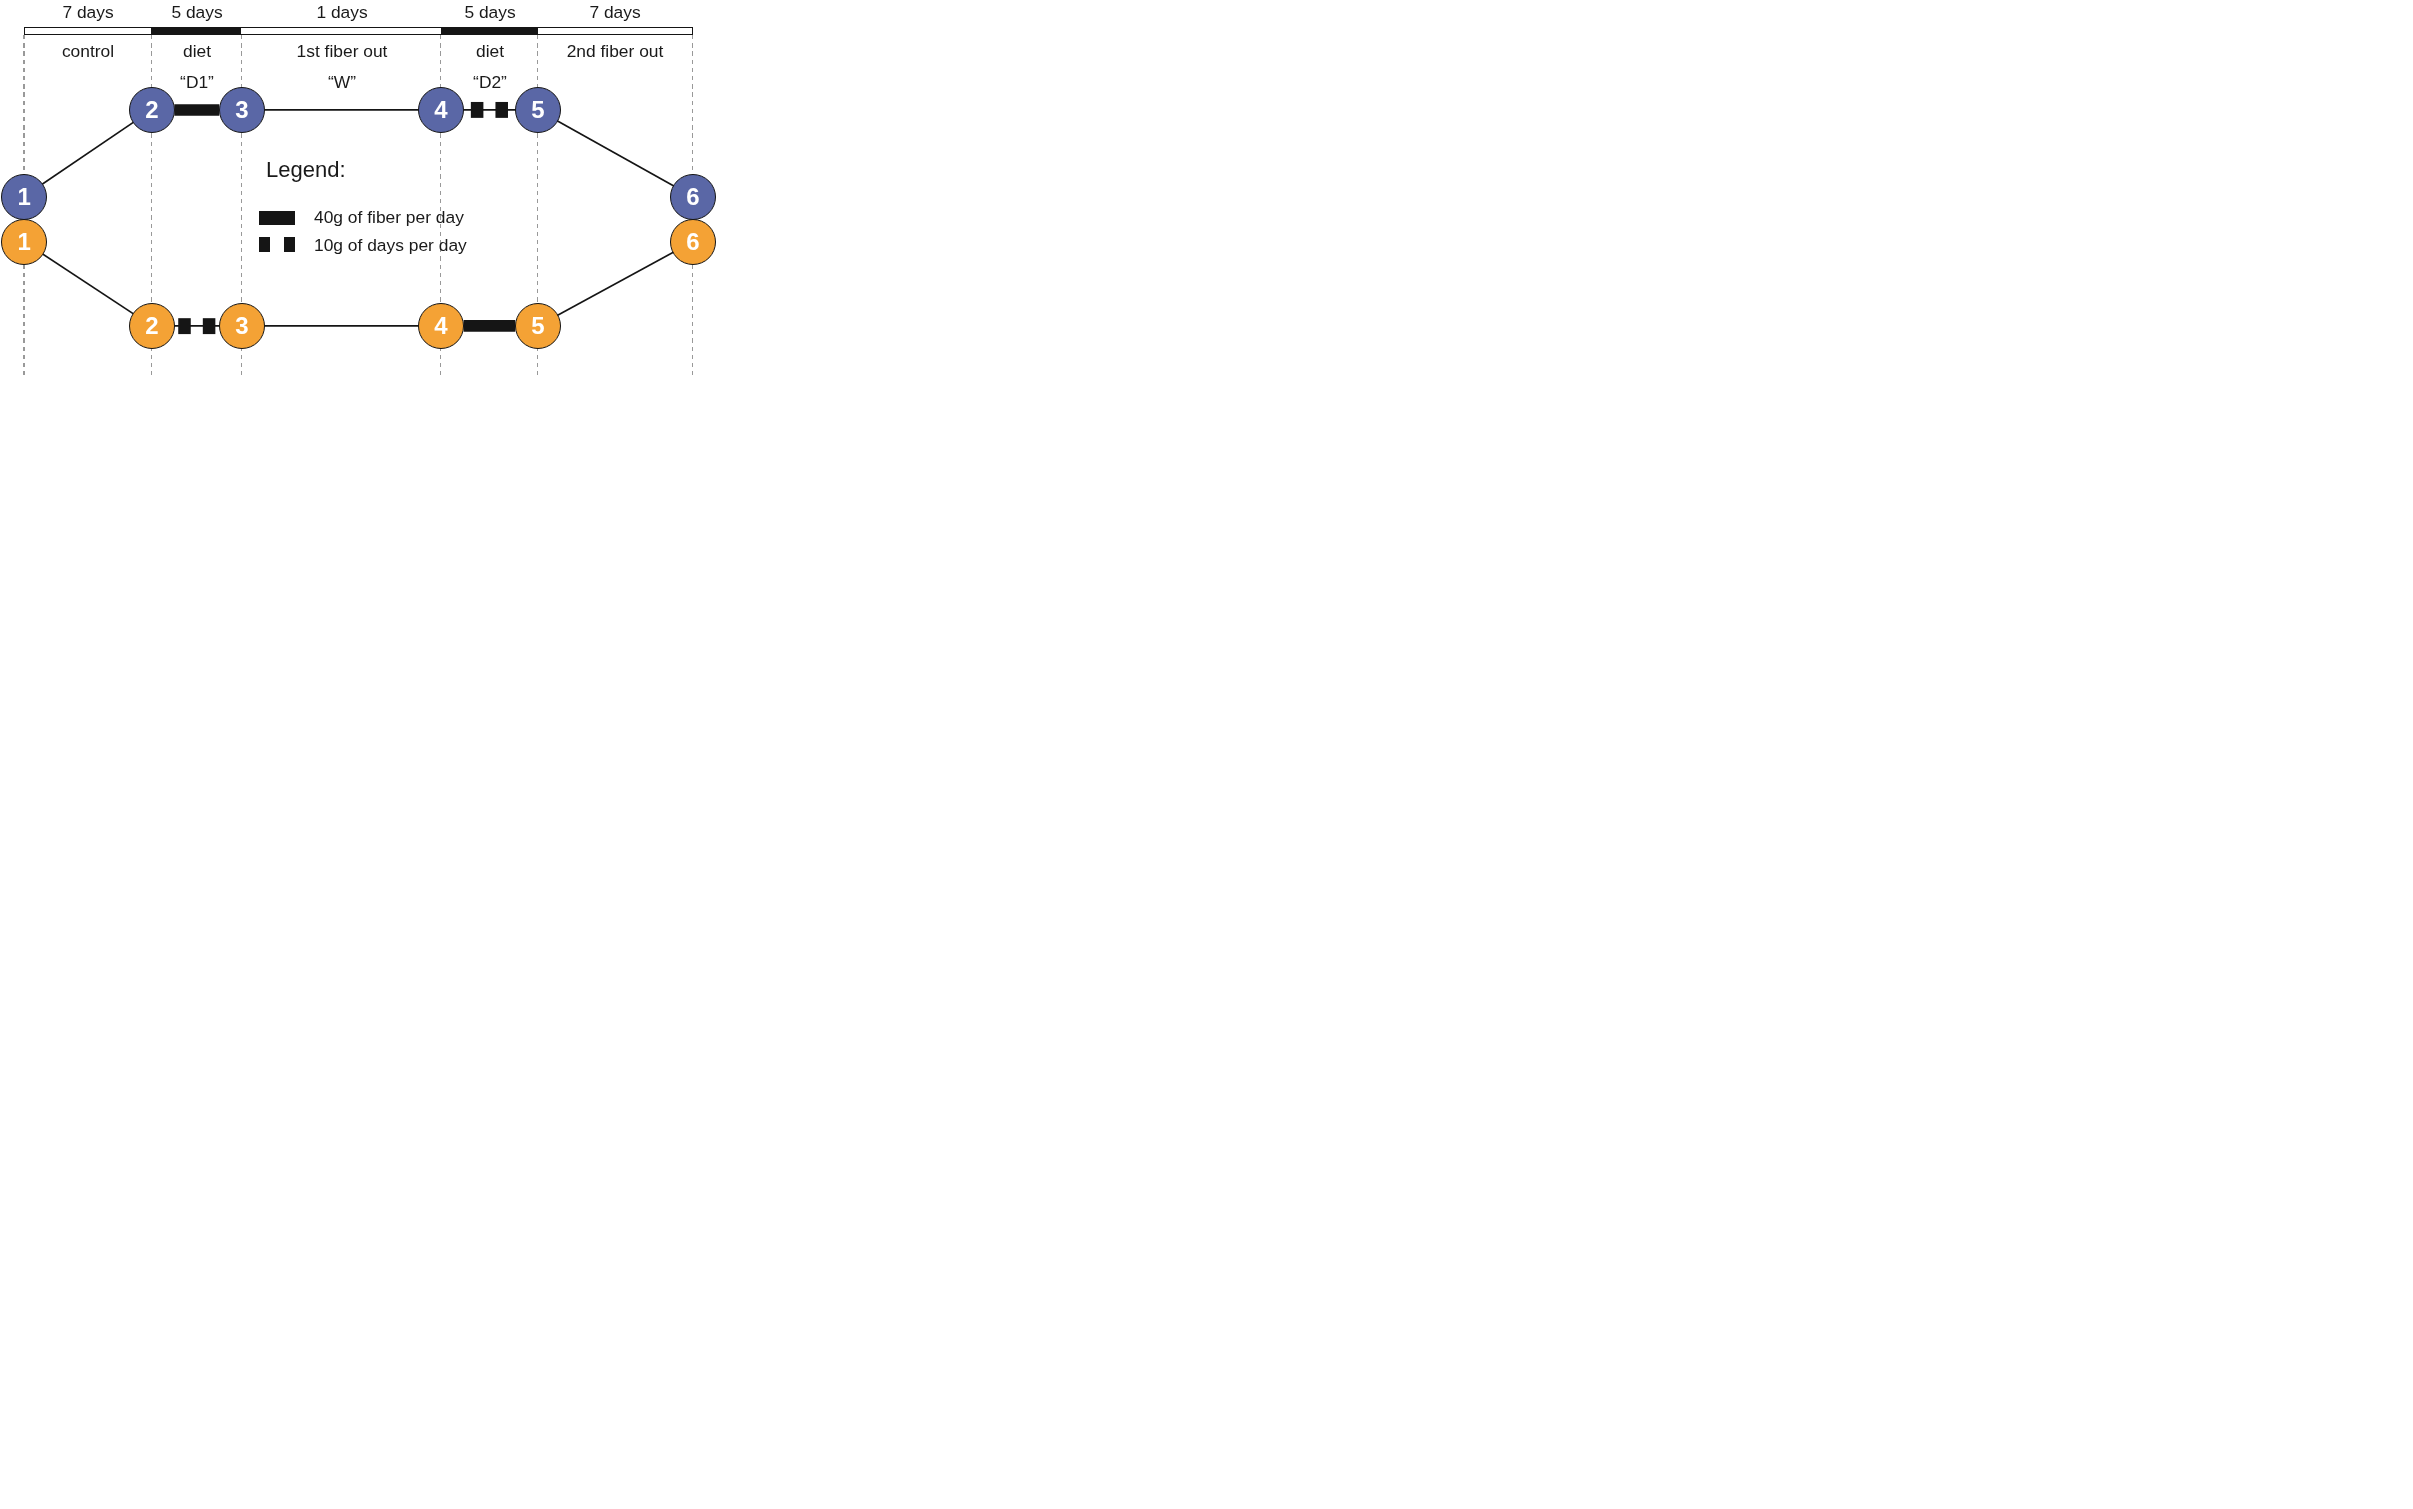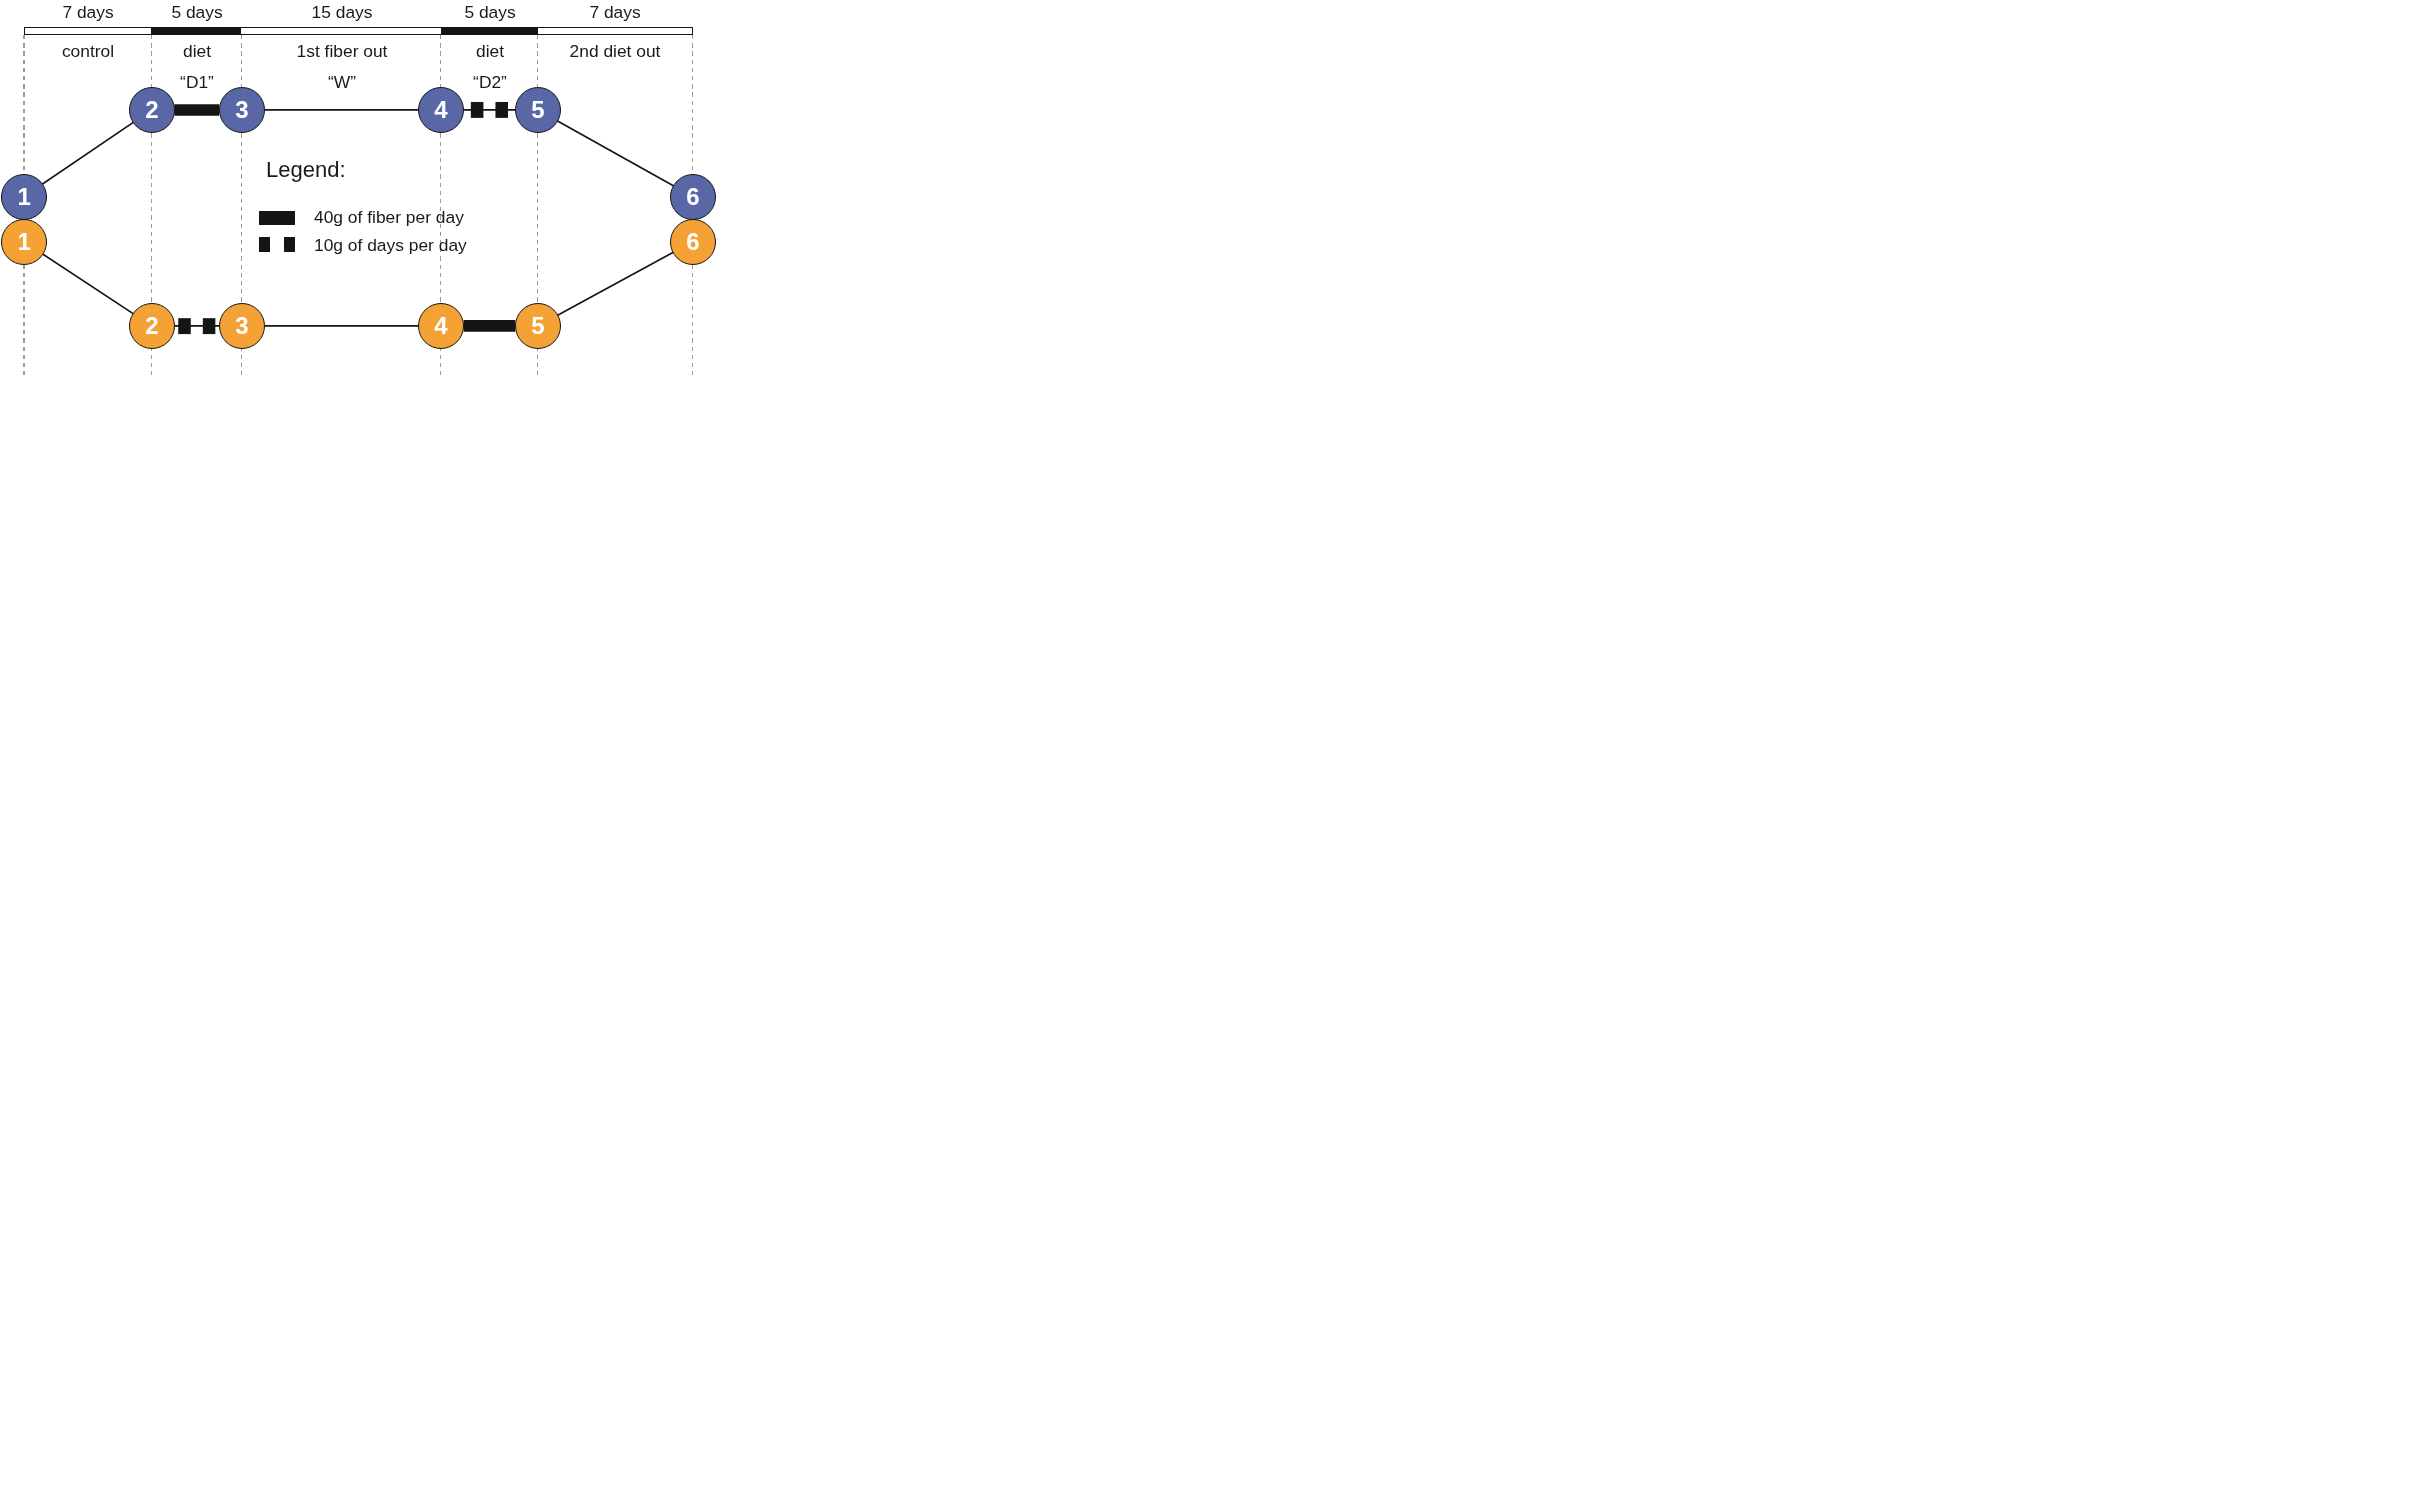--- a/index.html
+++ b/index.html
@@ -43,34 +43,34 @@
 
   <div class="vdash" style="left:23.4px"></div>
   <div class="vdash" style="left:151px"></div>
   <div class="vdash" style="left:241px"></div>
   <div class="vdash" style="left:440px"></div>
   <div class="vdash" style="left:537px"></div>
   <div class="vdash" style="left:692px"></div>
 
   <div class="lbl duration" style="left:88px">7 days</div>
   <div class="lbl duration" style="left:197px">5 days</div>
-  <div class="lbl duration" style="left:342px">15 days</div>
+  <div class="lbl duration" style="left:342px">1 days</div>
   <div class="lbl duration" style="left:490px">5 days</div>
   <div class="lbl duration" style="left:615px">7 days</div>
 
   <div class="tbar">
     <div class="fill fill-1"></div>
     <div class="fill fill-2"></div>
   </div>
 
   <div class="lbl phase-name" style="left:88px">control</div>
   <div class="lbl phase-name" style="left:197px">diet</div>
   <div class="lbl phase-name" style="left:342px">1st fiber out</div>
   <div class="lbl phase-name" style="left:490px">diet</div>
-  <div class="lbl phase-name" style="left:615px">2nd diet out</div>
+  <div class="lbl phase-name" style="left:615px">2nd fiber out</div>
 
   <div class="lbl phase-code" style="left:197px">“D1”</div>
   <div class="lbl phase-code" style="left:342px">“W”</div>
   <div class="lbl phase-code" style="left:490px">“D2”</div>
 
   <svg class="wires" width="719" height="377" viewBox="0 0 1490 782">
 
     <line x1="50" y1="407" x2="314" y2="228" stroke="#151515" stroke-width="3.5"></line>
     <line x1="361" y1="228" x2="454" y2="228" stroke="#151515" stroke-width="24"></line>
     <line x1="501" y1="228" x2="1115" y2="228" stroke="#151515" stroke-width="3.5"></line>

